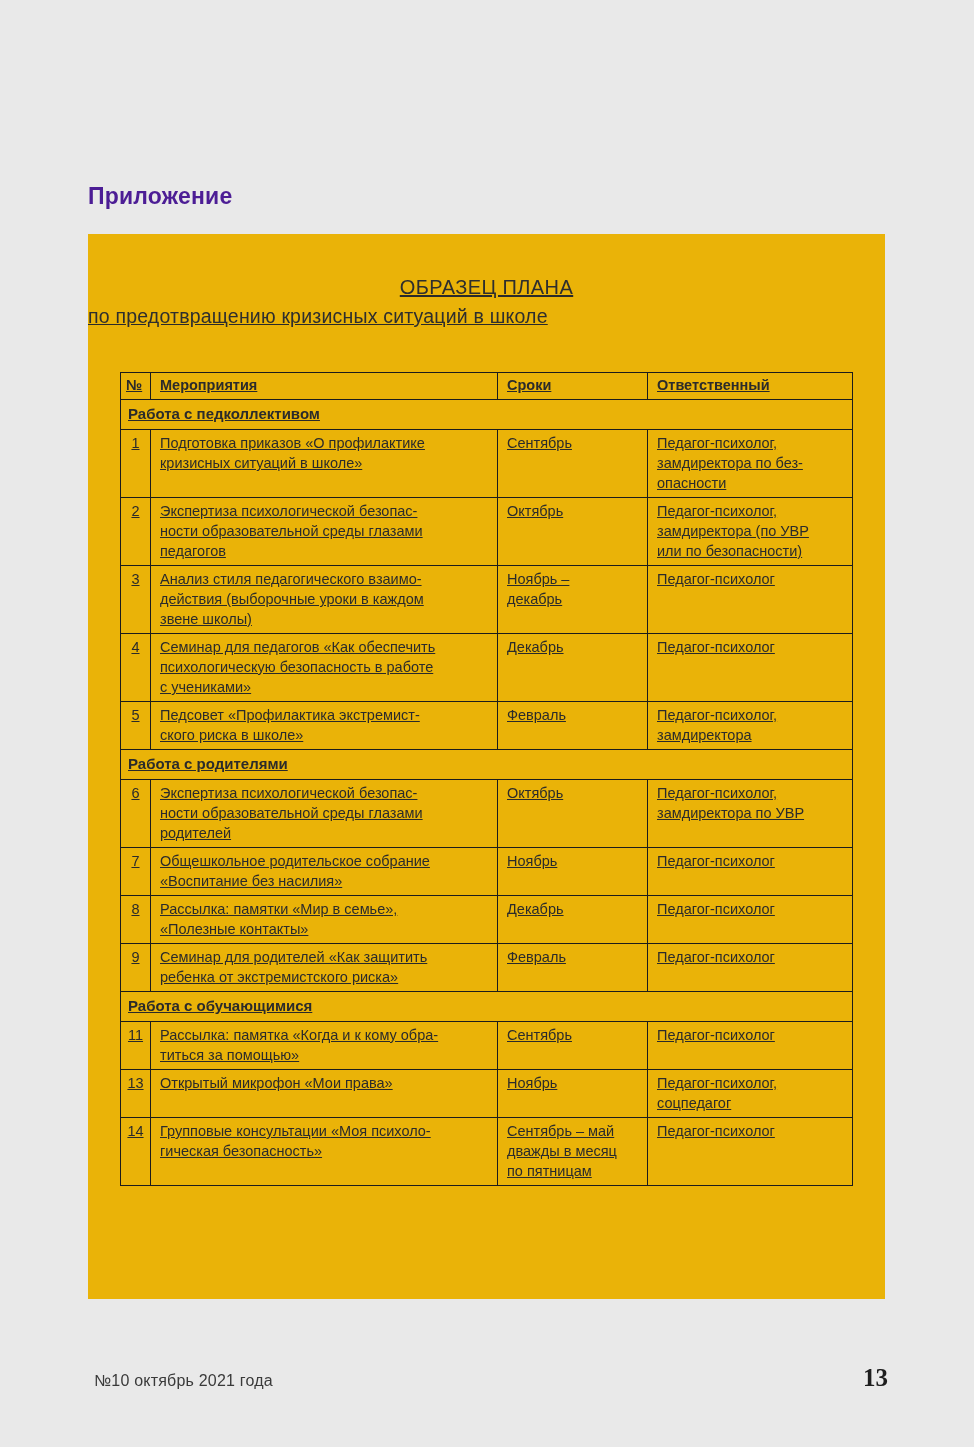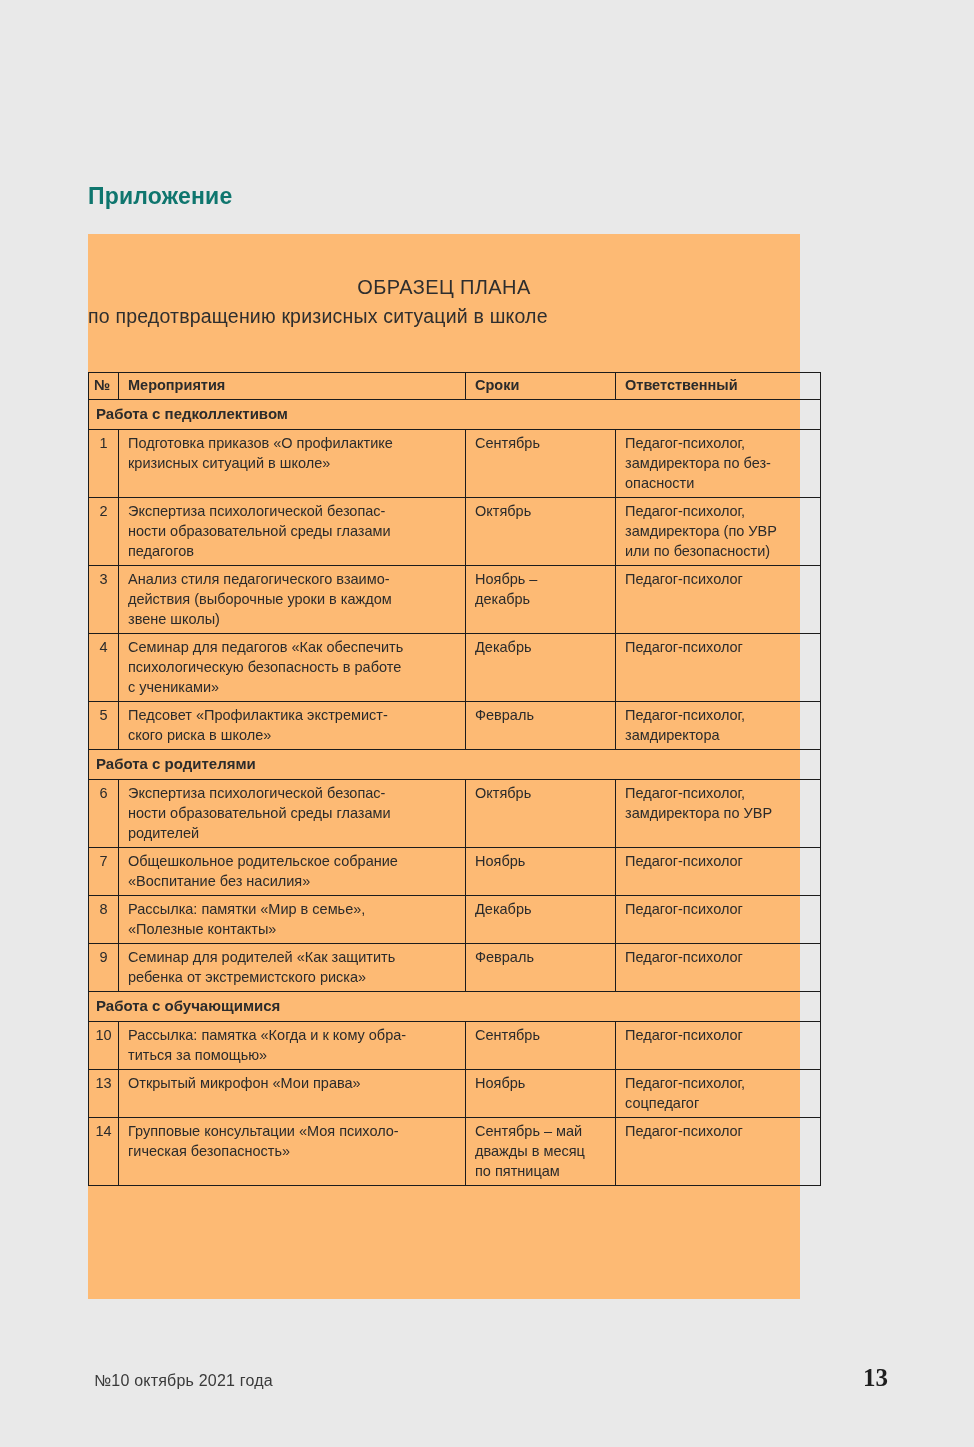--- a/index.html
+++ b/index.html
@@ -10,30 +10,31 @@
     font-family: "Liberation Sans", sans-serif;
     color: #2a2a2a;
     overflow: hidden;
   }
   .appendix-heading {
     position: absolute;
     left: 88px;
     top: 183px;
     font-size: 23px;
     font-weight: bold;
-    color: #0f766e;
+    color: #4c1d95;
     letter-spacing: 0.2px;
   }
   .content-card {
     position: absolute;
     left: 88px;
     top: 234px;
-    width: 712px;
+    width: 797px;
     height: 1065px;
-    background: #fdba74;
+    background: #eab308;
+    text-decoration: underline;
   }
   .doc-title {
     margin-top: 42px;
     text-align: center;
     font-size: 20px;
     line-height: 22px;
     color: #2e2e2e;
     letter-spacing: 0.4px;
   }
   .doc-subtitle {
@@ -205,21 +206,21 @@
           <td class="cell-num">9</td>
           <td class="cell-activity">Семинар для родителей «Как защитить
 ребенка от экстремистского риска»</td>
           <td class="cell-period">Февраль</td>
           <td class="cell-responsible">Педагог-психолог</td>
         </tr>
         <tr class="section-row">
           <td colspan="4">Работа с обучающимися</td>
         </tr>
         <tr>
-          <td class="cell-num">10</td>
+          <td class="cell-num">11</td>
           <td class="cell-activity">Рассылка: памятка «Когда и к кому обра-
 титься за помощью»</td>
           <td class="cell-period">Сентябрь</td>
           <td class="cell-responsible">Педагог-психолог</td>
         </tr>
         <tr>
           <td class="cell-num">13</td>
           <td class="cell-activity">Открытый микрофон «Мои права»</td>
           <td class="cell-period">Ноябрь</td>
           <td class="cell-responsible">Педагог-психолог,

